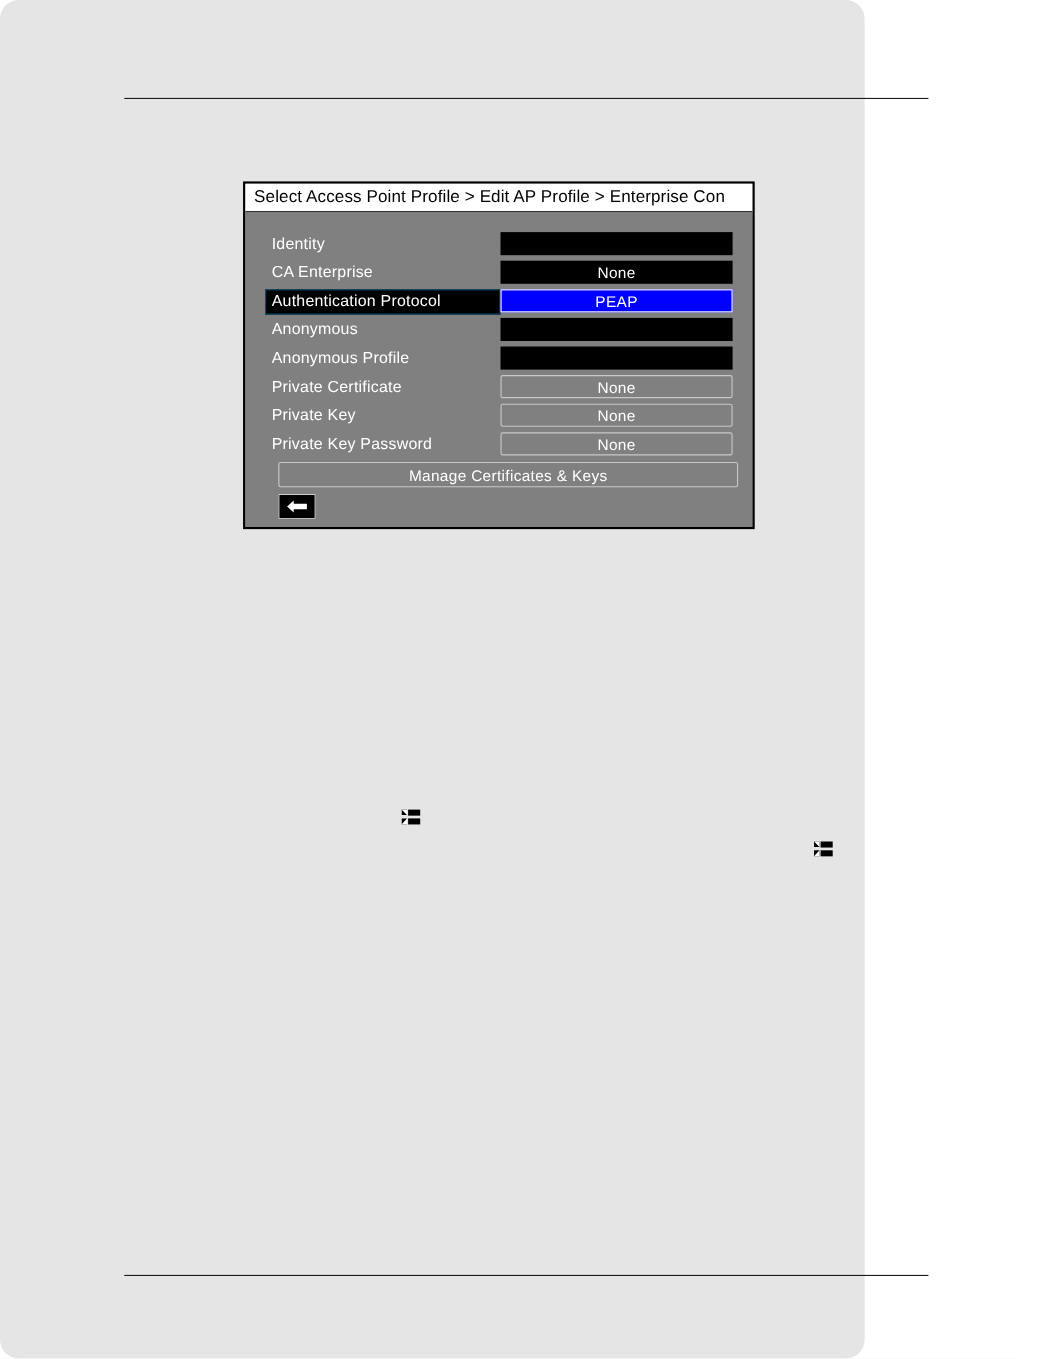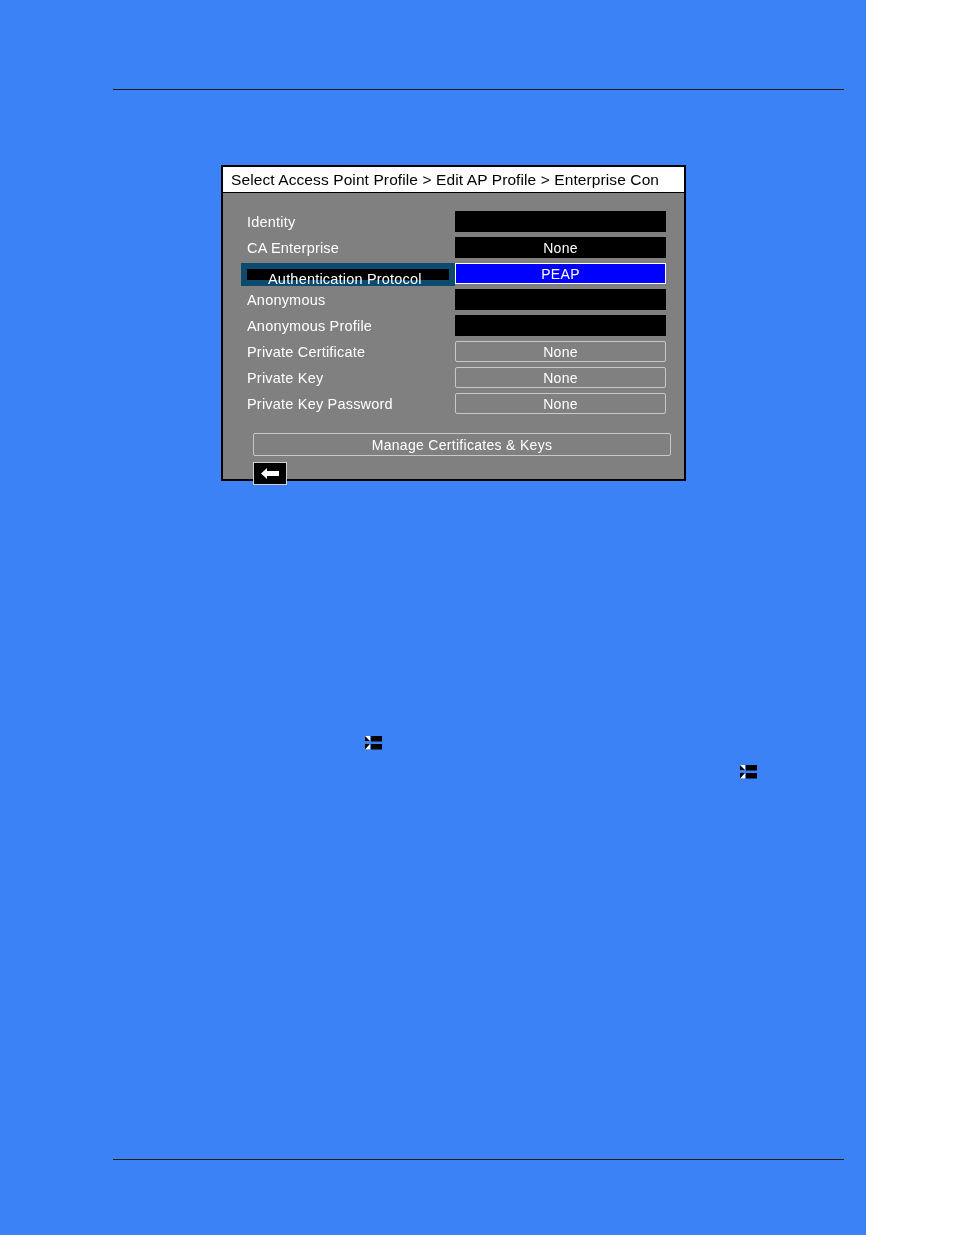--- a/index.html
+++ b/index.html
@@ -7,23 +7,24 @@
   html, body {
     width: 954px;
     height: 1235px;
     background: #ffffff;
     font-family: "Liberation Sans", sans-serif;
     overflow: hidden;
   }
 
   .page {
     position: relative;
-    width: 866px;
+    width: 786px;
     height: 1235px;
-    background: #3b82f6;
+    background: #e5e5e5;
+    border-radius: 17px;
   }
 
   
   .page-rule {
     position: absolute;
     left: 113px;
     width: 731px;
     height: 1px;
     background: #1a1a1a;
   }
@@ -114,29 +115,29 @@
   .field-selected {
     background: #0000ff;
     color: #ffffff;
     border: 1px solid #ffffff;
   }
 
   
   .row.selected .row-label {
     background: #000000;
     color: #ffffff;
-    border: 6px solid #0c4a6e;
+    border: 1px solid #0c4a6e;
     height: 23px;
     line-height: 21px;
-    padding-left: 21px;
+    padding-left: 5px;
   }
 
   
   .wide-button {
-    margin: 14px 0 0 12px;
+    margin: 1px 0 0 12px;
     height: 23px;
     width: 418px;
     background: #808080;
     border: 1px solid #c8c8c8;
     border-radius: 2px;
     color: #ffffff;
     font-size: 14px;
     letter-spacing: .3px;
     display: flex;
     align-items: center;

